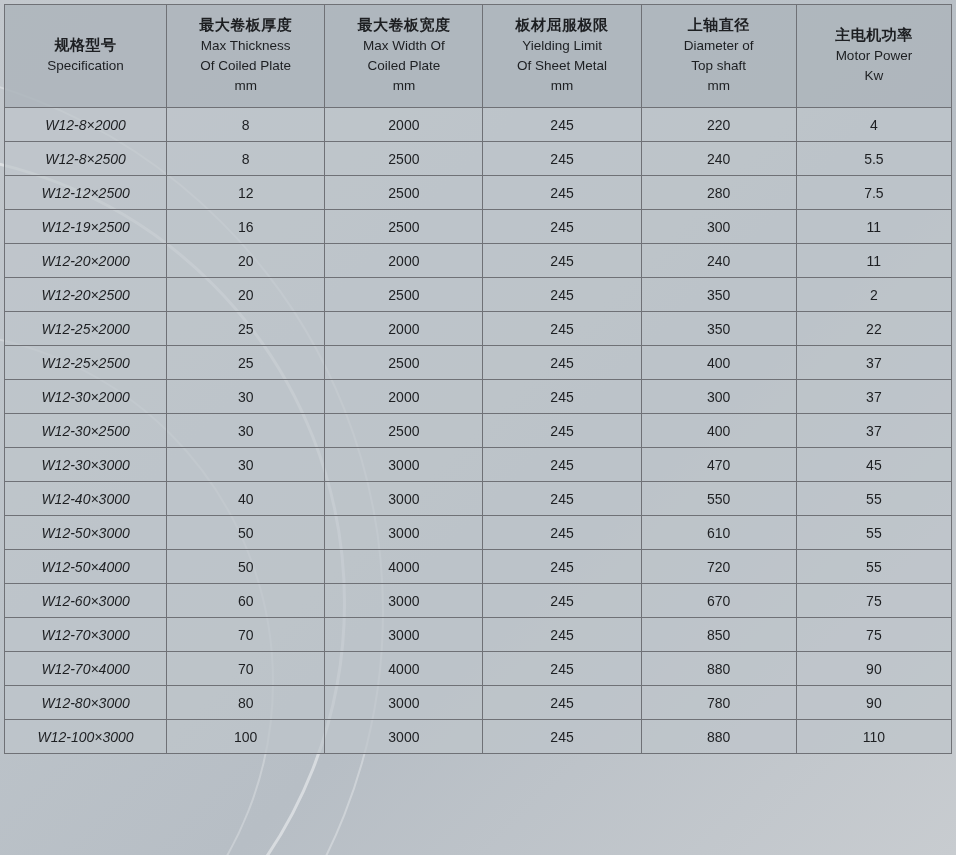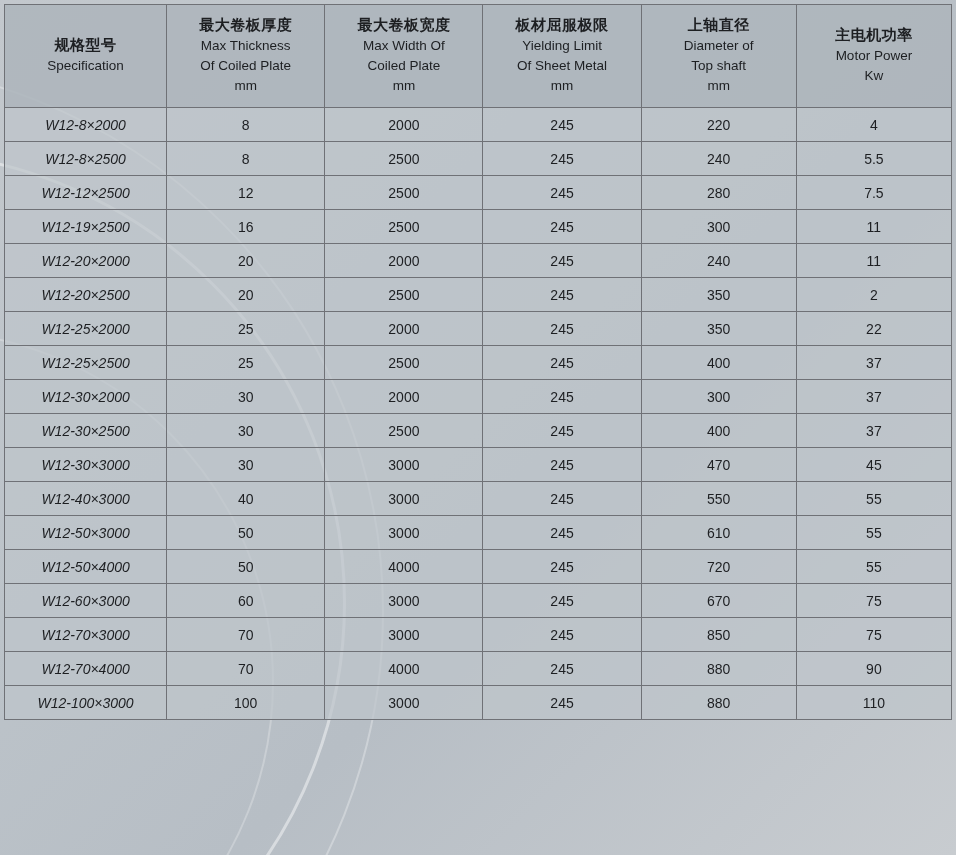--- a/index.html
+++ b/index.html
@@ -282,20 +282,28 @@
         </tr>
         <tr>
           <td class="spec-col">W12-70×4000</td>
           <td>70</td>
           <td>4000</td>
           <td>245</td>
           <td>880</td>
           <td>90</td>
         </tr>
         <tr>
+          <td class="spec-col">W12-80×3000</td>
+          <td>80</td>
+          <td>3000</td>
+          <td>245</td>
+          <td>780</td>
+          <td>90</td>
+        </tr>
+        <tr>
           <td class="spec-col">W12-100×3000</td>
           <td>100</td>
           <td>3000</td>
           <td>245</td>
           <td>880</td>
           <td>110</td>
         </tr>
       </tbody>
   </table>
 </div>

